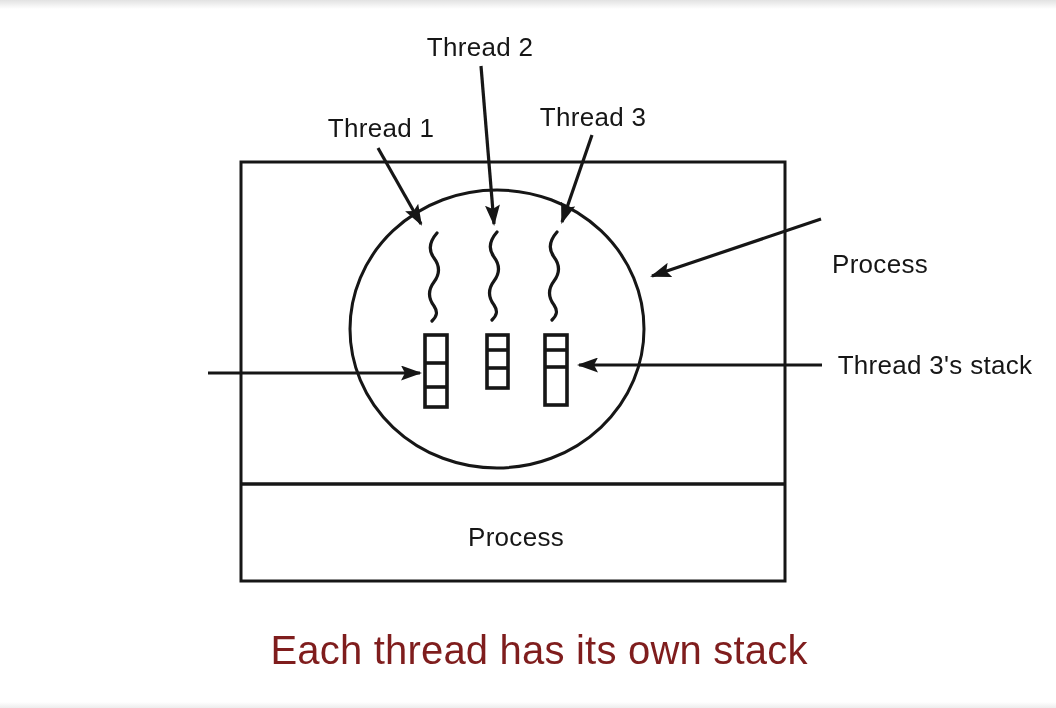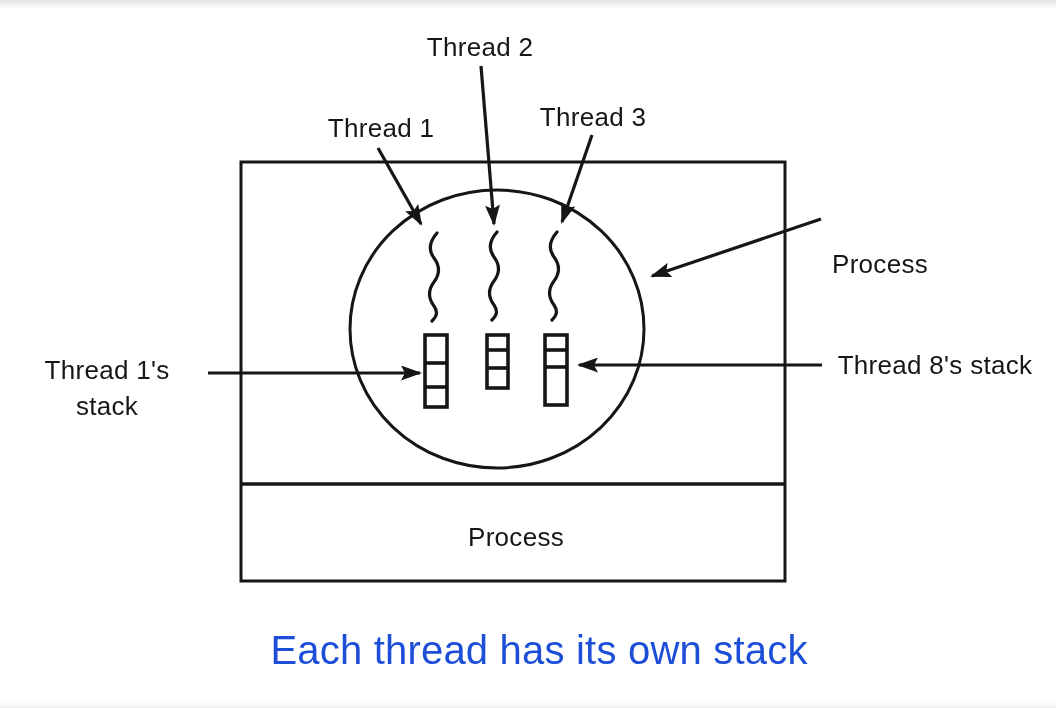--- a/index.html
+++ b/index.html
@@ -42,21 +42,21 @@
     text-align: center;
     color: #161616;
   }
   .label.two-line { white-space: normal; width: 160px; line-height: 1.38; }
   .caption {
     position: absolute;
     transform: translate(-50%, -50%);
     font-size: 40px;
     letter-spacing: 0.2px;
     white-space: nowrap;
-    color: #1d4ed8;
+    color: #7f1d1d;
   }
 </style>
 </head>
 <body>
 
 <div class="stage">
 
   <svg class="diagram" viewBox="0 0 1056 708" xmlns="http://www.w3.org/2000/svg">
     <defs>
       <marker id="arrowhead" markerUnits="userSpaceOnUse" markerWidth="22" markerHeight="15" refX="19" refY="7.5" orient="auto">
@@ -101,26 +101,22 @@
   </svg>
 
   <div class="label" style="left:480px; top:48px;">Thread 2</div>
 
   <div class="label" style="left:381px; top:129px;">Thread 1</div>
 
   <div class="label" style="left:593px; top:118px;">Thread 3</div>
 
   <div class="label" style="left:880px; top:221px;margin-top:44px;">Process</div>
 
-  <div class="label two-line" style="left:107px; top:389px;">
-    <div>Thread 1's</div>
-    <div>stack</div>
-  </div>
 
-  <div class="label" style="left:935px; top:366px;">Thread 8's stack</div>
+  <div class="label" style="left:935px; top:366px;">Thread 3's stack</div>
 
   <div class="label" style="left:516px; top:538px;">Process</div>
 
   <div class="caption" style="left:539px; top:650px;">Each thread has its own stack</div>
 
   <div class="scan-edge-top"></div>
   <div class="scan-edge-bottom"></div>
 </div>
 
 </body></html>

